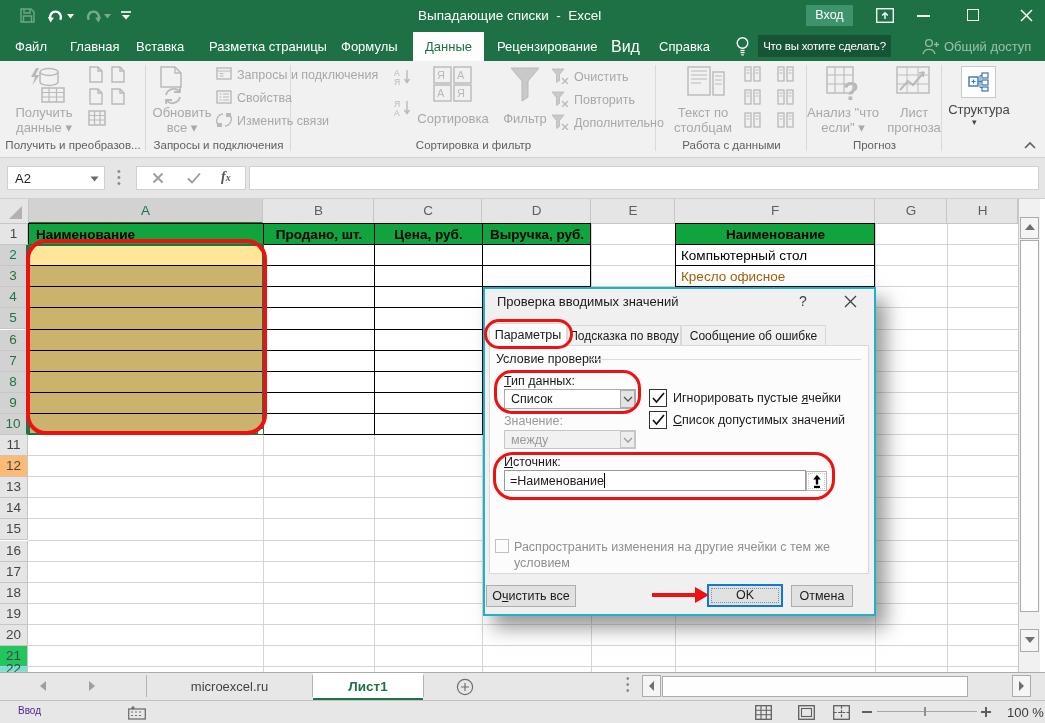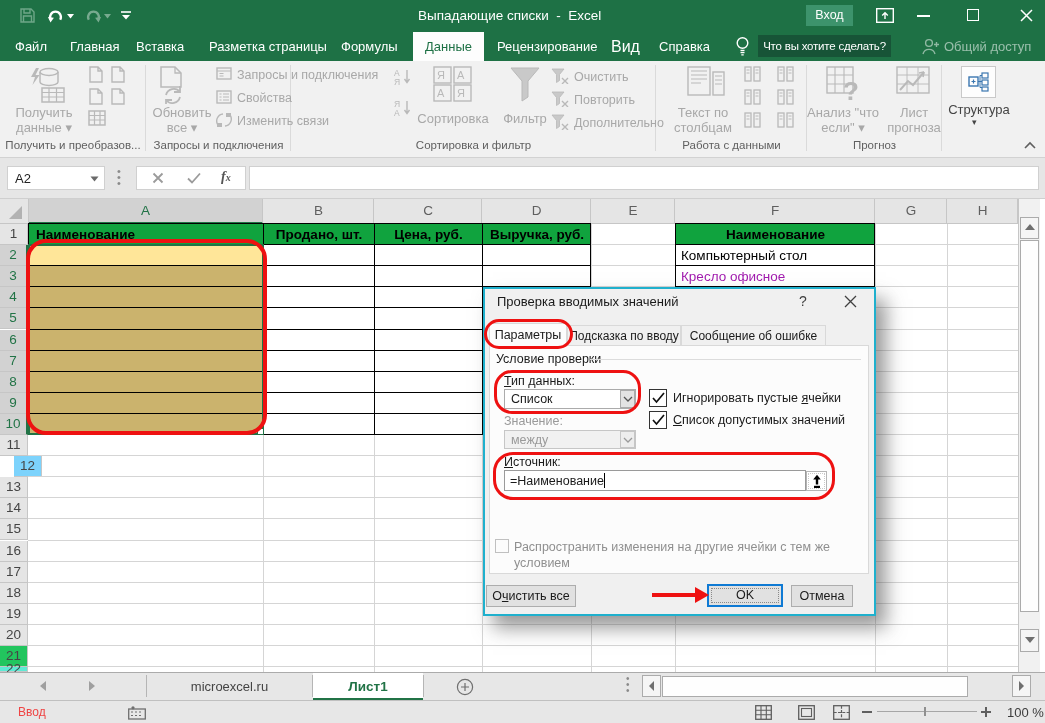--- a/index.html
+++ b/index.html
@@ -267,21 +267,21 @@
 <div class="abs" style="left:0;top:245.1px;width:28px;height:21.1px;background:#d2d2d2;border-right:2px solid #217346;border-bottom:1px solid #c6c6c6;color:#217346;font-size:13.5px;text-align:center;line-height:20px;">2</div>
 <div class="abs" style="left:0;top:266.2px;width:28px;height:21.1px;background:#d2d2d2;border-right:2px solid #217346;border-bottom:1px solid #c6c6c6;color:#217346;font-size:13.5px;text-align:center;line-height:20px;">3</div>
 <div class="abs" style="left:0;top:287.3px;width:28px;height:21.1px;background:#d2d2d2;border-right:2px solid #217346;border-bottom:1px solid #c6c6c6;color:#217346;font-size:13.5px;text-align:center;line-height:20px;">4</div>
 <div class="abs" style="left:0;top:308.4px;width:28px;height:21.1px;background:#d2d2d2;border-right:2px solid #217346;border-bottom:1px solid #c6c6c6;color:#217346;font-size:13.5px;text-align:center;line-height:20px;">5</div>
 <div class="abs" style="left:0;top:329.5px;width:28px;height:21.1px;background:#d2d2d2;border-right:2px solid #217346;border-bottom:1px solid #c6c6c6;color:#217346;font-size:13.5px;text-align:center;line-height:20px;">6</div>
 <div class="abs" style="left:0;top:350.6px;width:28px;height:21.1px;background:#d2d2d2;border-right:2px solid #217346;border-bottom:1px solid #c6c6c6;color:#217346;font-size:13.5px;text-align:center;line-height:20px;">7</div>
 <div class="abs" style="left:0;top:371.7px;width:28px;height:21.1px;background:#d2d2d2;border-right:2px solid #217346;border-bottom:1px solid #c6c6c6;color:#217346;font-size:13.5px;text-align:center;line-height:20px;">8</div>
 <div class="abs" style="left:0;top:392.8px;width:28px;height:21.1px;background:#d2d2d2;border-right:2px solid #217346;border-bottom:1px solid #c6c6c6;color:#217346;font-size:13.5px;text-align:center;line-height:20px;">9</div>
 <div class="abs" style="left:0;top:413.9px;width:28px;height:21.1px;background:#d2d2d2;border-right:2px solid #217346;border-bottom:1px solid #c6c6c6;color:#217346;font-size:13.5px;text-align:center;line-height:20px;">10</div>
 <div class="abs" style="left:0;top:435.0px;width:28px;height:21.1px;background:#e5e5e5;border-right:1px solid #c6c6c6;border-bottom:1px solid #c6c6c6;color:#454545;font-size:13.5px;text-align:center;line-height:20px;">11</div>
-<div class="abs" style="left:14px;top:456.1px;width:28px;height:21.1px;background:#7dd3fc;border-right:1px solid #c6c6c6;border-bottom:1px solid #c6c6c6;color:#454545;font-size:13.5px;text-align:center;line-height:20px;">12</div>
+<div class="abs" style="left:0;top:456.1px;width:28px;height:21.1px;background:#fdba74;border-right:1px solid #c6c6c6;border-bottom:1px solid #c6c6c6;color:#454545;font-size:13.5px;text-align:center;line-height:20px;">12</div>
 <div class="abs" style="left:0;top:477.2px;width:28px;height:21.1px;background:#e5e5e5;border-right:1px solid #c6c6c6;border-bottom:1px solid #c6c6c6;color:#454545;font-size:13.5px;text-align:center;line-height:20px;">13</div>
 <div class="abs" style="left:0;top:498.3px;width:28px;height:21.1px;background:#e5e5e5;border-right:1px solid #c6c6c6;border-bottom:1px solid #c6c6c6;color:#454545;font-size:13.5px;text-align:center;line-height:20px;">14</div>
 <div class="abs" style="left:0;top:519.4px;width:28px;height:21.1px;background:#e5e5e5;border-right:1px solid #c6c6c6;border-bottom:1px solid #c6c6c6;color:#454545;font-size:13.5px;text-align:center;line-height:20px;">15</div>
 <div class="abs" style="left:0;top:540.5px;width:28px;height:21.1px;background:#e5e5e5;border-right:1px solid #c6c6c6;border-bottom:1px solid #c6c6c6;color:#454545;font-size:13.5px;text-align:center;line-height:20px;">16</div>
 <div class="abs" style="left:0;top:561.6px;width:28px;height:21.1px;background:#e5e5e5;border-right:1px solid #c6c6c6;border-bottom:1px solid #c6c6c6;color:#454545;font-size:13.5px;text-align:center;line-height:20px;">17</div>
 <div class="abs" style="left:0;top:582.7px;width:28px;height:21.1px;background:#e5e5e5;border-right:1px solid #c6c6c6;border-bottom:1px solid #c6c6c6;color:#454545;font-size:13.5px;text-align:center;line-height:20px;">18</div>
 <div class="abs" style="left:0;top:603.8px;width:28px;height:21.1px;background:#e5e5e5;border-right:1px solid #c6c6c6;border-bottom:1px solid #c6c6c6;color:#454545;font-size:13.5px;text-align:center;line-height:20px;">19</div>
 <div class="abs" style="left:0;top:624.9px;width:28px;height:21.1px;background:#e5e5e5;border-right:1px solid #c6c6c6;border-bottom:1px solid #c6c6c6;color:#454545;font-size:13.5px;text-align:center;line-height:20px;">20</div>
 <div class="abs" style="left:0;top:646.0px;width:28px;height:21.1px;background:#22c55e;border-right:1px solid #c6c6c6;border-bottom:1px solid #c6c6c6;color:#454545;font-size:13.5px;text-align:center;line-height:20px;">21</div>
 <div class="abs" style="left:0;top:667.1px;width:28px;height:4.9px;background:#5eead4;border-right:1px solid #c6c6c6;border-bottom:1px solid #c6c6c6;color:#454545;font-size:13.5px;text-align:center;line-height:4px;">22</div>
@@ -349,21 +349,21 @@
 <div class="abs" style="left:675px;top:412.9px;width:200px;height:1px;background:#000;"></div>
 <div class="abs" style="left:675px;top:434.0px;width:200px;height:1px;background:#000;"></div>
 <div class="abs" style="left:675px;top:223px;width:1px;height:212.0px;background:#000;"></div>
 <div class="abs" style="left:874px;top:223px;width:1px;height:212.0px;background:#000;"></div>
 <div class="tx" style="left:36px;top:227px;font-weight:bold;font-size:13.5px;color:#000;">Наименование</div>
 <div class="tx" style="left:264px;top:227px;width:110px;text-align:center;font-weight:bold;font-size:13.5px;color:#000;">Продано, шт.</div>
 <div class="tx" style="left:375px;top:227px;width:107px;text-align:center;font-weight:bold;font-size:13.5px;color:#000;">Цена, руб.</div>
 <div class="tx" style="left:483px;top:227px;width:108px;text-align:center;font-weight:bold;font-size:13.5px;color:#000;">Выручка, руб.</div>
 <div class="tx" style="left:676px;top:227px;width:199px;text-align:center;font-weight:bold;font-size:13.5px;color:#000;">Наименование</div>
 <div class="tx" style="left:681px;top:248.1px;font-size:13.5px;color:#000;">Компьютерный стол</div>
-<div class="tx" style="left:681px;top:269.2px;font-size:13.5px;color:#a21caf;">Кресло офисное</div>
+<div class="tx" style="left:681px;top:269.2px;font-size:13.5px;color:#a16207;">Кресло офисное</div>
 <div class="abs" style="left:28px;top:244.1px;width:236px;height:190.9px;border:2px solid #217346;"></div>
 <div class="abs" style="left:257px;top:428px;width:7px;height:7px;background:#fff;border:1px solid #217346;"></div>
 <div class="abs" style="left:26px;top:239px;width:241px;height:196px;border:4.5px solid #ee1111;border-radius:20px;"></div>
 <div class="abs" style="left:1018px;top:199px;width:22px;height:473px;background:#f1f1f1;border-left:1px solid #c6c6c6;"></div>
 <div class="abs" style="left:1020px;top:217px;width:19px;height:22px;background:#f5f5f5;border:1px solid #ababab;"></div>
 <svg class="abs" style="left:1025px;top:224px;" width="10" height="7" viewBox="0 0 10 7">
     <path d="M0 6 L5 0 L10 6 z" fill="#6f6f6f"></path>
   </svg>
 <div class="abs" style="left:1020px;top:240px;width:19px;height:372px;background:#fefefe;border:1px solid #ababab;"></div>
 <div class="abs" style="left:1020px;top:629px;width:19px;height:23px;background:#f5f5f5;border:1px solid #ababab;"></div>
@@ -450,21 +450,21 @@
 <div class="abs" style="left:642px;top:675px;width:19px;height:22px;background:#f5f5f5;border:1px solid #ababab;"></div>
 <svg class="abs" style="left:648px;top:681px;" width="7" height="10" viewBox="0 0 7 10">
     <path d="M6 0 L1 5 L6 10 z" fill="#6f6f6f"></path>
   </svg>
 <div class="abs" style="left:662px;top:676px;width:306px;height:21px;background:#fefefe;border:1px solid #ababab;"></div>
 <div class="abs" style="left:1012px;top:675px;width:19px;height:22px;background:#f5f5f5;border:1px solid #ababab;"></div>
 <svg class="abs" style="left:1018px;top:681px;" width="7" height="10" viewBox="0 0 7 10">
     <path d="M1 0 L6 5 L1 10 z" fill="#6f6f6f"></path>
   </svg>
 <div class="abs" style="left:0;top:700px;width:1045px;height:23px;background:#e7e7e7;border-top:1px solid #c0c0c0;"></div>
-<div class="tx" style="left:18px;top:705px;font-size:12px;color:#ef4444;">Ввод</div>
+<div class="tx" style="left:18px;top:705px;font-size:10px;color:#4c1d95;">Ввод</div>
 <svg class="abs" style="left:128px;top:706px;" width="18" height="14" viewBox="0 0 18 14">
 <rect x="0.7" y="3" width="16.6" height="10" fill="none" stroke="#6f6f6f" stroke-width="1.3"></rect>
 <path d="M3 6 h2 M7 6 h2 M11 6 h2 M3 9.5 h2 M7 9.5 h2 M11 9.5 h2" stroke="#6f6f6f" stroke-width="1.2"></path>
 <circle cx="5" cy="1.8" r="1.6" fill="#6f6f6f"></circle>
   </svg>
 <svg class="abs" style="left:755px;top:705px;" width="17" height="15" viewBox="0 0 17 15">
 <rect x="0.7" y="0.7" width="15.6" height="13.6" fill="none" stroke="#5f5f5f" stroke-width="1.3"></rect>
 <path d="M0.7 5.2 h15.6 M0.7 9.8 h15.6 M6 0.7 v13.6 M11.3 0.7 v13.6" stroke="#5f5f5f" stroke-width="1.1"></path>
   </svg>
 <svg class="abs" style="left:798px;top:705px;" width="17" height="15" viewBox="0 0 17 15">

